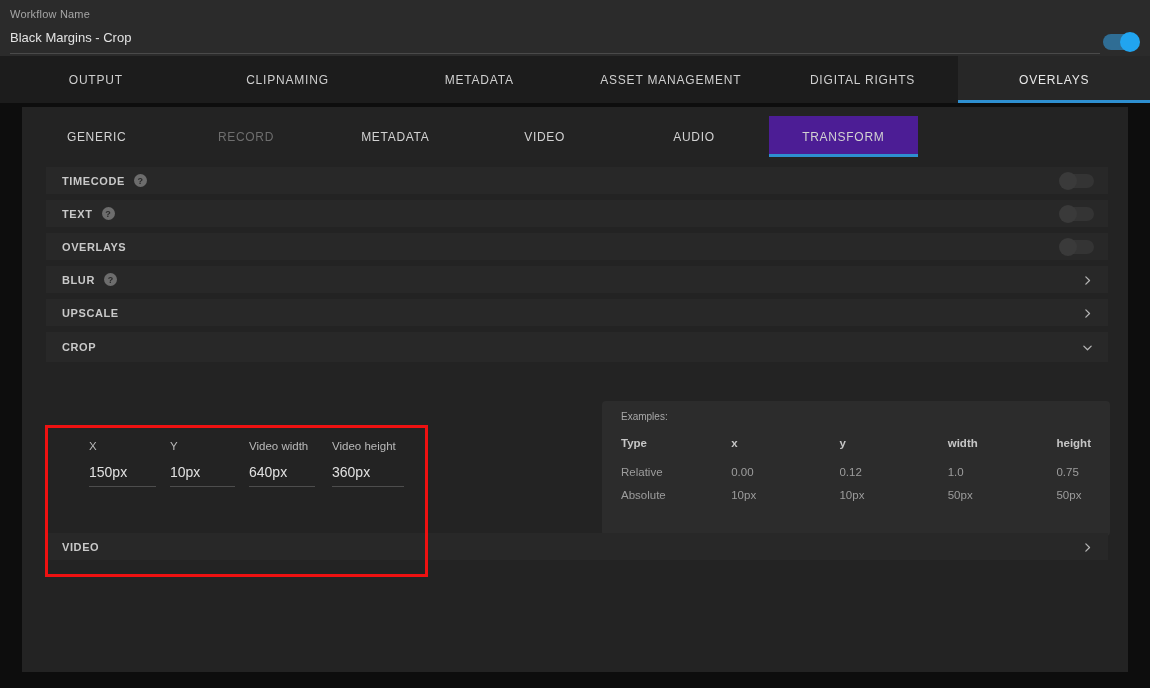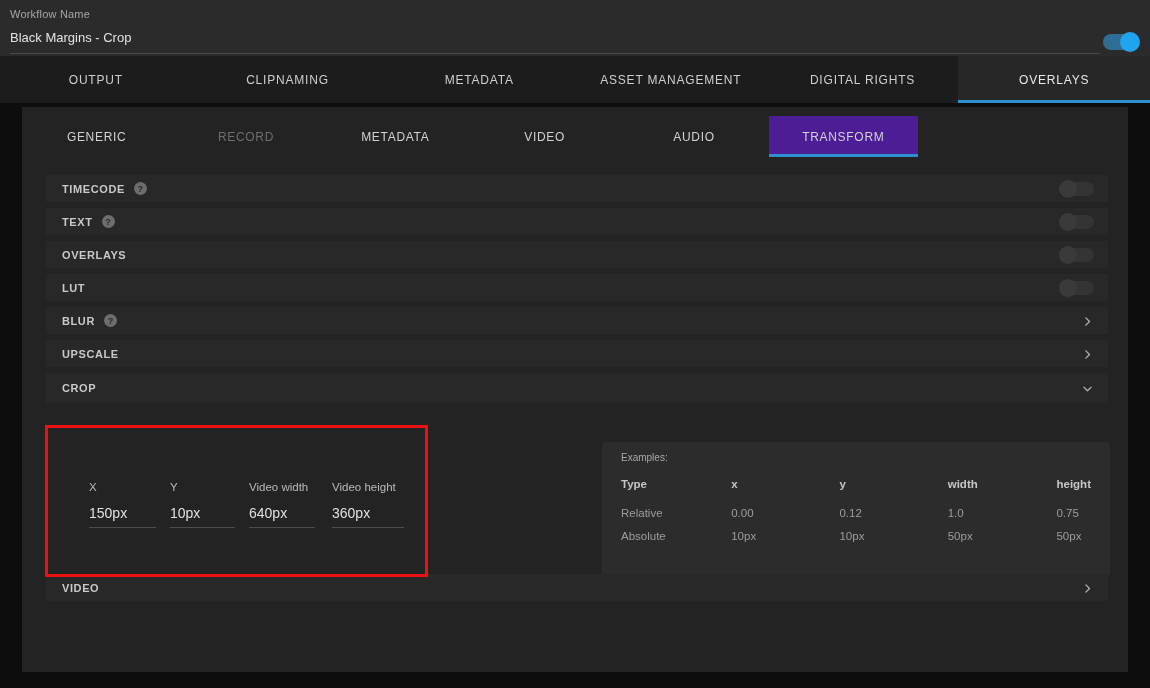--- a/index.html
+++ b/index.html
@@ -77,21 +77,21 @@
   }
   .subtab.dim { color: #6e6e6e; }
   .subtab.active { background: #4c1d95; }
   .subtab.active::after {
     content: ""; position: absolute; left: 0; right: 0; bottom: 0;
     height: 3px; background: #2e8fd0;
   }
 
   
   .acc-list {
-    position: absolute; left: 24px; top: 68px; width: 1062px;
+    position: absolute; left: 24px; top: 60px; width: 1062px;
   }
   .acc {
     width: 1062px; margin-bottom: 6px; background: #282828;
   }
   .acc-head {
     height: 27px; display: flex; align-items: center;
     padding-left: 16px; position: relative; cursor: pointer;
     background: #282828;
   }
   .acc-title {
@@ -251,28 +251,20 @@
           <span class="acc-title">TEXT</span>
           <span class="help">?</span>
           <div class="toggle-off">
             <div class="knob"></div>
           </div>
         </div>
       </div>
       <div class="acc">
         <div class="acc-head">
           <span class="acc-title">OVERLAYS</span>
-          <div class="toggle-off">
-            <div class="knob"></div>
-          </div>
-        </div>
-      </div>
-      <div class="acc">
-        <div class="acc-head">
-          <span class="acc-title">LUT</span>
           <div class="toggle-off">
             <div class="knob"></div>
           </div>
         </div>
       </div>
       <div class="acc">
         <div class="acc-head">
           <span class="acc-title">BLUR</span>
           <span class="help">?</span>
           <div class="chev">

